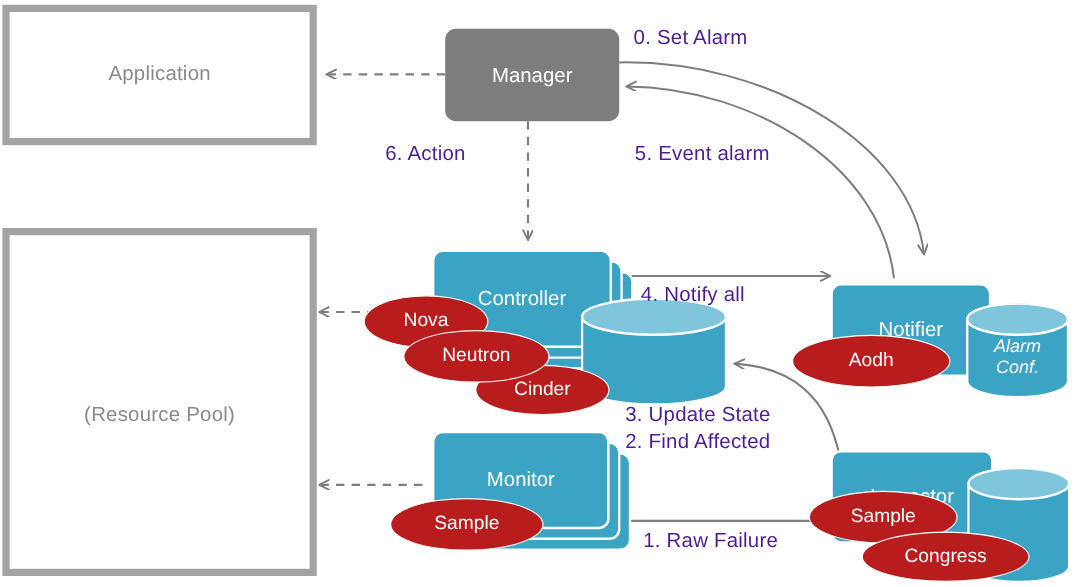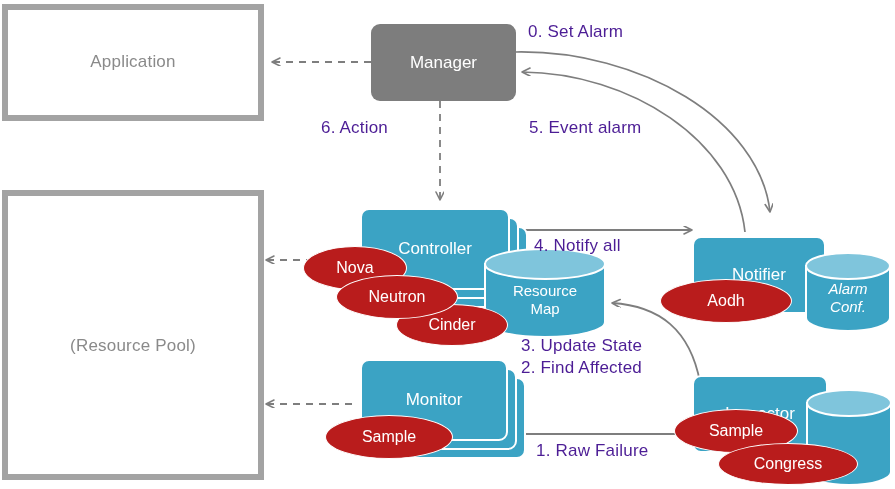--- a/index.html
+++ b/index.html
@@ -181,21 +181,20 @@
   <div class="card" style="left:369px; top:217px; width:150px; height:82px;"></div>
   <div class="card card-front" style="left:360px; top:208px; width:150px; height:82px;">
     <span class="card-label">Controller</span>
   </div>
 
   <div class="cyl" style="left:484px; top:248px; width:122px; height:90px;">
     <svg width="122" height="90" viewBox="0 0 122 90">
       <path d="M1,16 L1,74 A60,15 0 0 0 121,74 L121,16 Z" fill="#3ba3c4" stroke="#ffffff" stroke-width="2"></path>
       <ellipse cx="61" cy="16" rx="60" ry="15" fill="#7fc5dc" stroke="#ffffff" stroke-width="2"></ellipse>
     </svg>
-    <span class="cyl-label" style="top:34px;"><span>Resource</span><br><span>Map</span></span>
   </div>
 
   <div class="pill" style="left:303px; top:246px; width:104px; height:44px;">
     <span class="pill-label">Nova</span>
   </div>
   <div class="pill" style="left:396px; top:304px; width:112px; height:42px;">
     <span class="pill-label">Cinder</span>
   </div>
   <div class="pill" style="left:336px; top:275px; width:122px; height:44px;">
     <span class="pill-label">Neutron</span>

